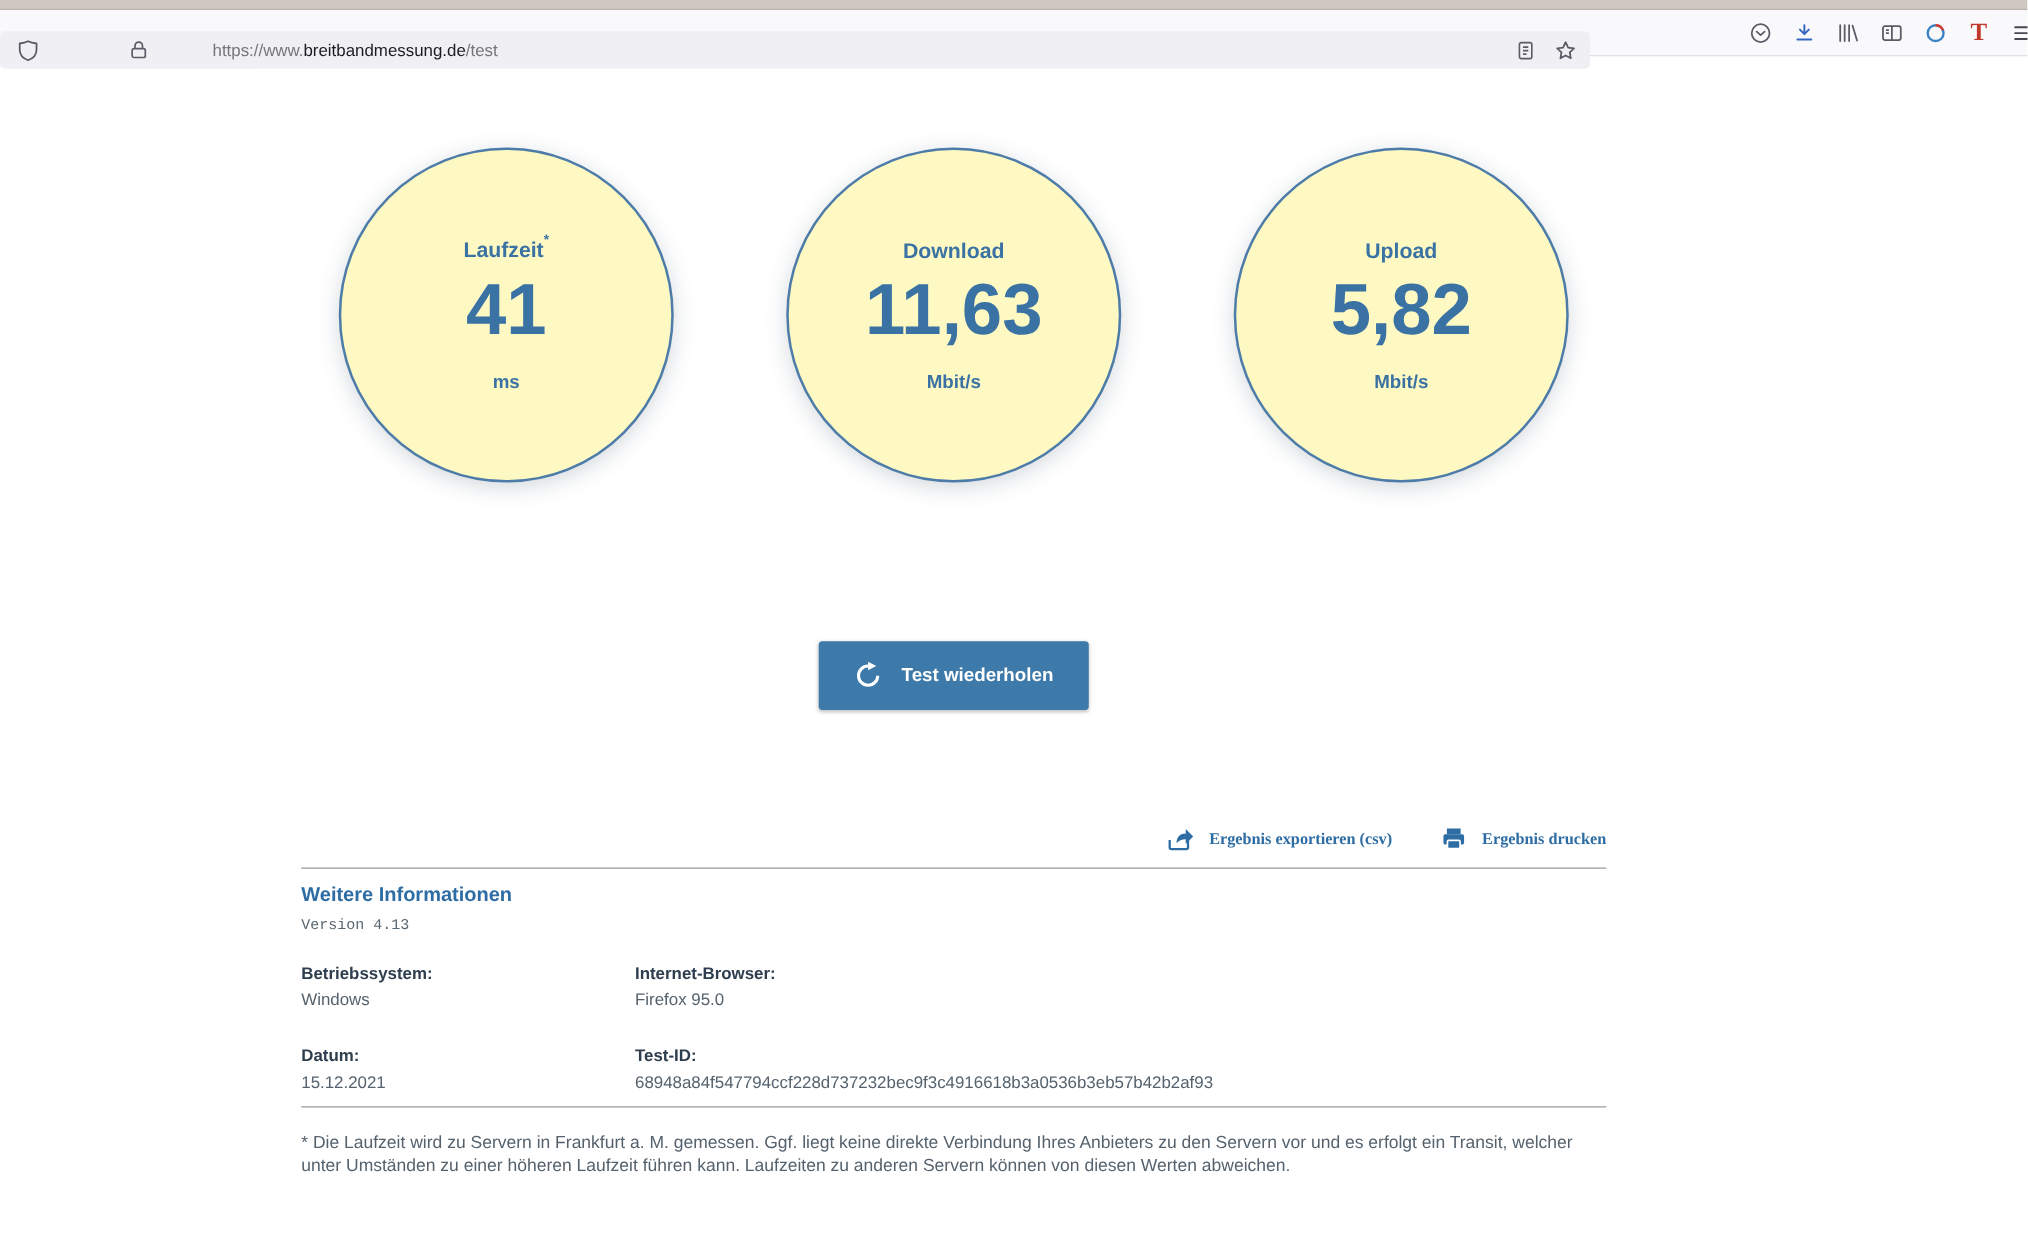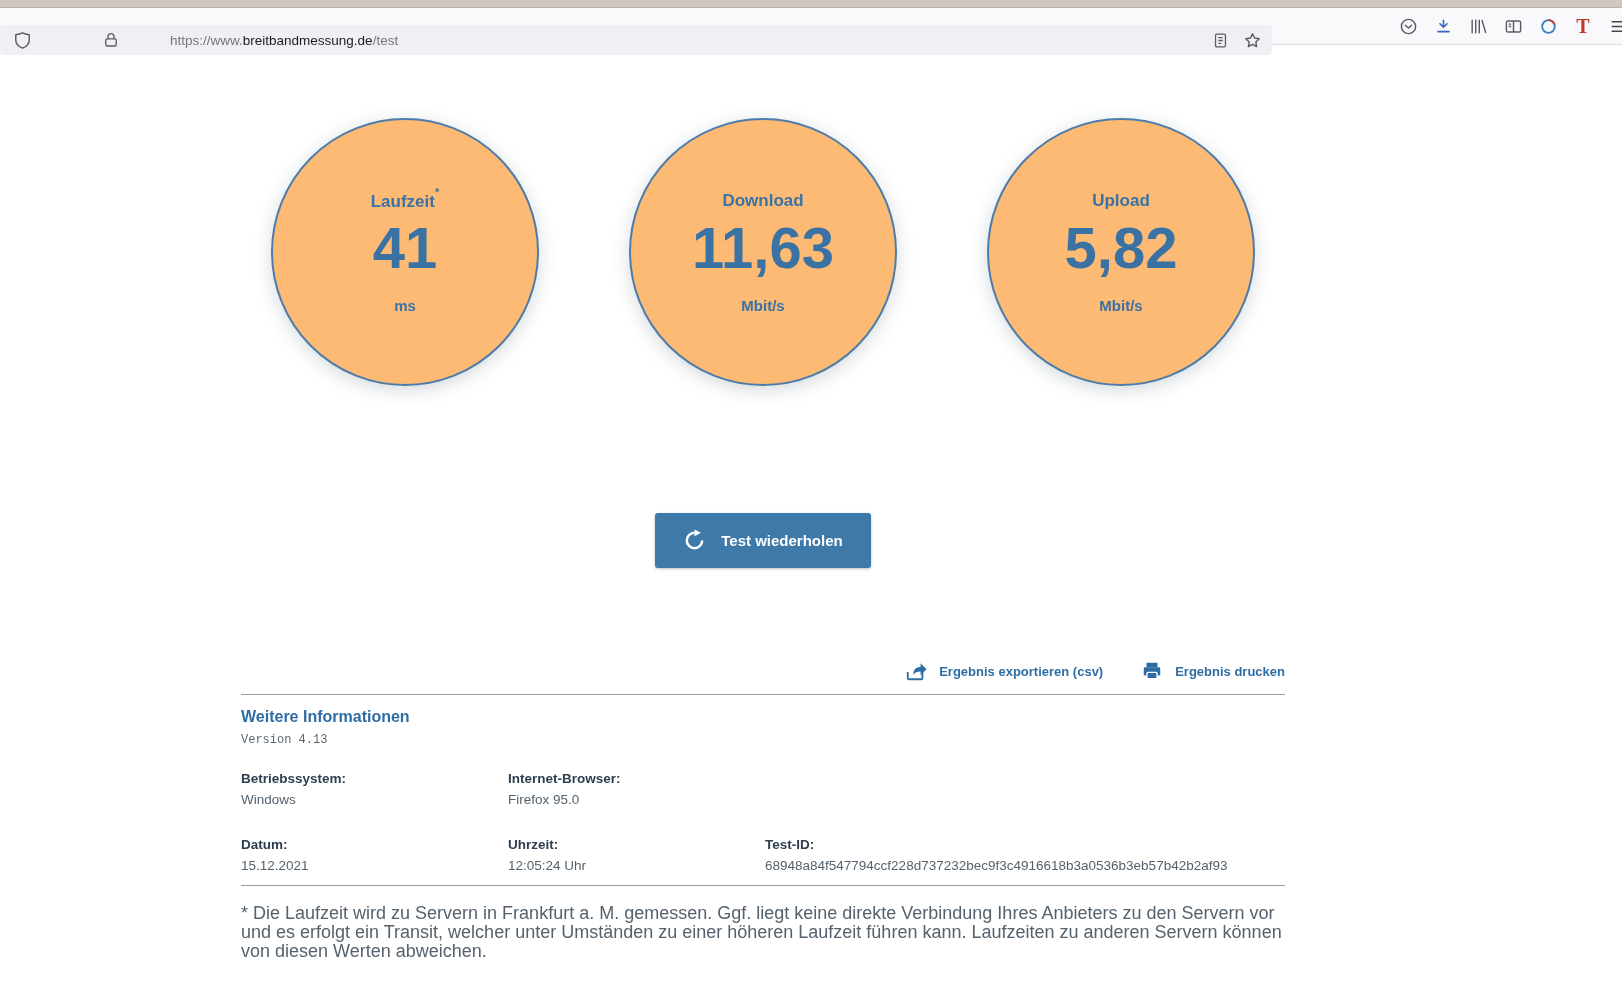--- a/index.html
+++ b/index.html
@@ -30,45 +30,45 @@
   .url-text .domain{color:#1c1b22;}
   .urlbar .spacer{flex:1;}
   .ticon{width:24px;height:24px;display:flex;align-items:center;justify-content:center;border-radius:4px;flex:none;}
   .urlbar-right{display:flex;gap:8px;margin-right:8px;}
   .toolbar-icons{position:absolute;left:1396px;top:3px;display:flex;gap:11px;align-items:center;height:30px;}
   .t-letter{font-family:"Liberation Serif", serif;font-weight:bold;font-size:20px;color:#c1392b;line-height:1;}
 
   
   .page{width:1526px;background:#fff;}
   .cards{display:flex;justify-content:center;gap:90px;padding-top:73px;}
-  .card{width:268px;height:268px;border-radius:50%;border:2px solid var(--circle-border);background:#fdba74;
+  .card{width:268px;height:268px;border-radius:50%;border:2px solid var(--circle-border);background:#fef9c3;
     box-shadow:0 4px 18px rgba(60,80,100,.22);display:flex;flex-direction:column;align-items:center;justify-content:center;}
   .card .label{font-size:17px;font-weight:bold;color:var(--accent);position:relative;}
   .card .label sup{font-size:11px;position:relative;top:-4px;}
   .card .value{font-size:58px;font-weight:bold;color:var(--accent);margin:8px 0 20px;line-height:1;}
   .card .unit{font-size:15px;font-weight:bold;color:var(--accent);}
 
   .repeat-row{display:flex;justify-content:center;margin-top:127px;}
   .btn{display:flex;align-items:center;gap:15px;height:55px;padding:8px 28px;background:var(--btn-bg);
     border:none;border-radius:3px;color:#fff;font-size:15px;font-weight:bold;cursor:pointer;
     font-family:"Liberation Sans", sans-serif;box-shadow:0 1px 3px rgba(0,0,0,.25);}
 
   .links-row{width:1044px;margin:92px auto 0;display:flex;justify-content:flex-end;align-items:center;gap:38px;}
   .link{display:flex;align-items:center;gap:12px;color:var(--link-blue);font-size:13px;font-weight:bold;
-    text-decoration:none;cursor:pointer;}
+    text-decoration:none;cursor:pointer;font-family:Liberation Serif, serif;}
 
   .divider{width:1044px;margin:12px auto 0;border:none;border-top:1px solid var(--divider);}
   .info{width:1044px;margin:0 auto;}
   .info-heading{margin-top:13px;font-size:16px;font-weight:bold;color:var(--link-blue);}
   .version{margin-top:7px;font-size:12px;color:#5a6770;font-family:Liberation Mono, monospace;}
   .info-grid{margin-top:24px;display:grid;grid-template-columns:267px 257px 1fr;row-gap:30px;}
   .field .flabel{font-size:13.5px;font-weight:bold;color:var(--label-dark);}
   .field .fvalue{margin-top:6px;font-size:13.5px;color:var(--value-grey);}
   .divider2{width:1044px;margin:12px auto 0;border:none;border-top:1px solid var(--divider);}
-  .footnote{width:1044px;margin:18px auto 0;font-size:18px;line-height:19px;color:var(--value-grey);}
+  .footnote{width:1044px;margin:18px auto 0;font-size:14px;line-height:19px;color:var(--value-grey);}
 </style>
 </head>
 <body>
 
 <div class="titlebar-strip"></div>
 
 <div class="toolbar">
   <div class="urlbar">
     <span class="ticon shield">
       <svg width="19" height="19" viewBox="0 0 24 24" fill="none" stroke="#5b5b66" stroke-width="1.8" stroke-linejoin="round">
@@ -206,24 +206,20 @@
       <div class="field">
         <div class="flabel">Internet-Browser:</div>
         <div class="fvalue">Firefox 95.0</div>
       </div>
       <div></div>
       <div class="field">
         <div class="flabel">Datum:</div>
         <div class="fvalue">15.12.2021</div>
       </div>
       <div class="field">
-        <div class="flabel">Uhrzeit:</div>
-        <div class="fvalue">12:05:24 Uhr</div>
-      </div>
-      <div class="field">
         <div class="flabel">Test-ID:</div>
         <div class="fvalue">68948a84f547794ccf228d737232bec9f3c4916618b3a0536b3eb57b42b2af93</div>
       </div>
     </div>
   </div>
 
   <hr class="divider2">
 
   <p class="footnote">* Die Laufzeit wird zu Servern in Frankfurt a. M. gemessen. Ggf. liegt keine direkte Verbindung Ihres Anbieters zu den Servern vor und es erfolgt ein Transit, welcher unter Umständen zu einer höheren Laufzeit führen kann. Laufzeiten zu anderen Servern können von diesen Werten abweichen.</p>
 </div>

